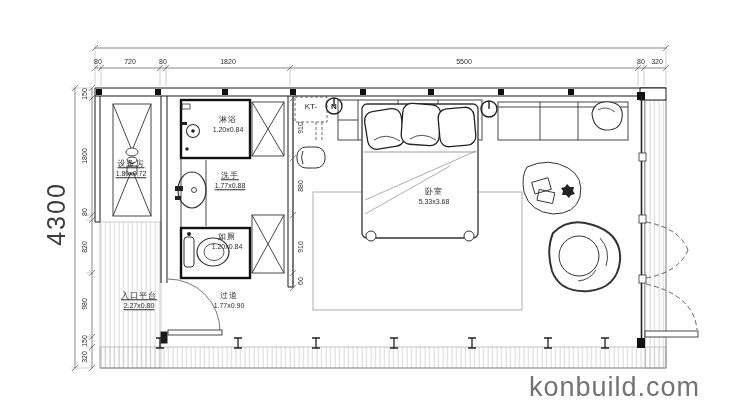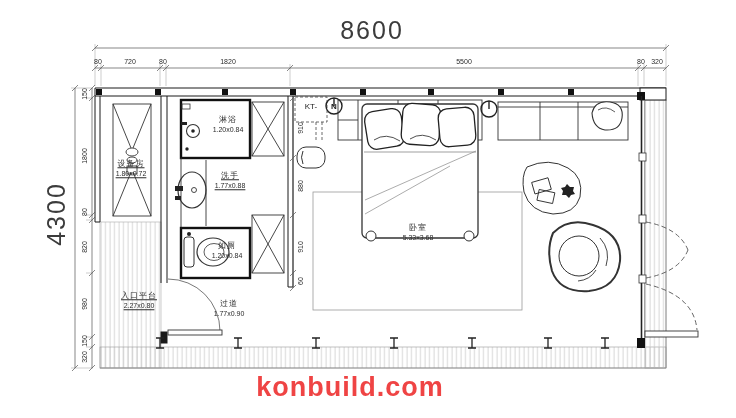--- a/index.html
+++ b/index.html
@@ -6,22 +6,22 @@
   body { background:#ffffff; font-family:"Liberation Sans", sans-serif; }
   #stage { position:relative; width:736px; height:418px; background:#ffffff; overflow:hidden; }
   #plan-svg { position:absolute; left:0; top:0; }
   .lbl { position:absolute; transform:translate(-50%,-50%); color:#2b2b2b; white-space:nowrap; }
   .lbl.v { transform:translate(-50%,-50%) rotate(-90deg); }
   .dim { font-size:7px; letter-spacing:0; }
   .big-dim { font-size:25px; font-weight:300; color:#3c3c3c; letter-spacing:2px; }
   .room { text-align:center; line-height:1.3; }
   .room .nm { font-size:8px; letter-spacing:1px; }
   .room .sz { font-size:7px; }
-  .watermark { position:absolute; left:0; top:372px; width:700px; text-align:center;
-               font-size:27px; font-weight:700; color:#ef4444; letter-spacing:1px; }
+  .watermark { position:absolute; left:0; top:372px; width:700px; text-align:right;
+               font-size:27px; font-weight:400; color:#737373; letter-spacing:1px; }
 </style>
 </head>
 <body>
 
 <div id="stage">
 
   <svg id="plan-svg" width="736" height="418" viewBox="0 0 736 418">
     <defs>
       <pattern id="vh" width="4.5" height="8" patternUnits="userSpaceOnUse">
         <path d="M2 0 V8" stroke="#c9c9c9" stroke-width="0.8"></path>
@@ -276,21 +276,20 @@
         <line x1="290" y1="218" x2="296" y2="212"></line>
           <line x1="290" y1="276" x2="296" y2="270"></line>
         <line x1="290" y1="291" x2="296" y2="285"></line>
       </g>
     </g>
 
     <text x="311" y="109" font-size="8" fill="#222222" text-anchor="middle">KT-</text>
     <text x="334" y="109" font-size="8" font-weight="bold" fill="#222222" text-anchor="middle">N</text>
   </svg>
 
-  <div class="lbl big-dim" style="left:372px; top:30px;">8600</div>
   <div class="lbl v big-dim" style="left:56px; top:214px;">4300</div>
 
   <div class="lbl dim" style="left:98px;  top:61px;">80</div>
   <div class="lbl dim" style="left:130px; top:61px;">720</div>
   <div class="lbl dim" style="left:163px; top:61px;">80</div>
   <div class="lbl dim" style="left:228px; top:61px;">1820</div>
   <div class="lbl dim" style="left:464px; top:61px;">5500</div>
   <div class="lbl dim" style="left:641px; top:61px;">80</div>
   <div class="lbl dim" style="left:657px; top:61px;">320</div>
 
@@ -312,32 +311,32 @@
     <div class="sz">1.80x0.72</div>
   </div>
   <div class="lbl room" style="left:228px; top:125px;">
     <div class="nm">淋浴</div>
     <div class="sz">1.20x0.84</div>
   </div>
   <div class="lbl room" style="left:230px; top:181px;text-decoration:underline;">
     <div class="nm">洗手</div>
     <div class="sz">1.77x0.88</div>
   </div>
-  <div class="lbl room" style="left:227px; top:251px;">
+  <div class="lbl room" style="left:227px; top:242px;">
     <div class="nm">如厕</div>
     <div class="sz">1.20x0.84</div>
   </div>
-  <div class="lbl room" style="left:229px; top:309px;">
+  <div class="lbl room" style="left:229px; top:301px;">
     <div class="nm">过道</div>
     <div class="sz">1.77x0.90</div>
   </div>
   <div class="lbl room" style="left:139px; top:301px;text-decoration:underline;">
     <div class="nm">入口平台</div>
     <div class="sz">2.27x0.80</div>
   </div>
-  <div class="lbl room" style="left:418px; top:197px;margin-top:36px;">
+  <div class="lbl room" style="left:434px; top:197px;">
     <div class="nm">卧室</div>
     <div class="sz">5.33x3.68</div>
   </div>
 
   <div class="watermark">konbuild.com</div>
 
 </div>
 
 </body></html>

